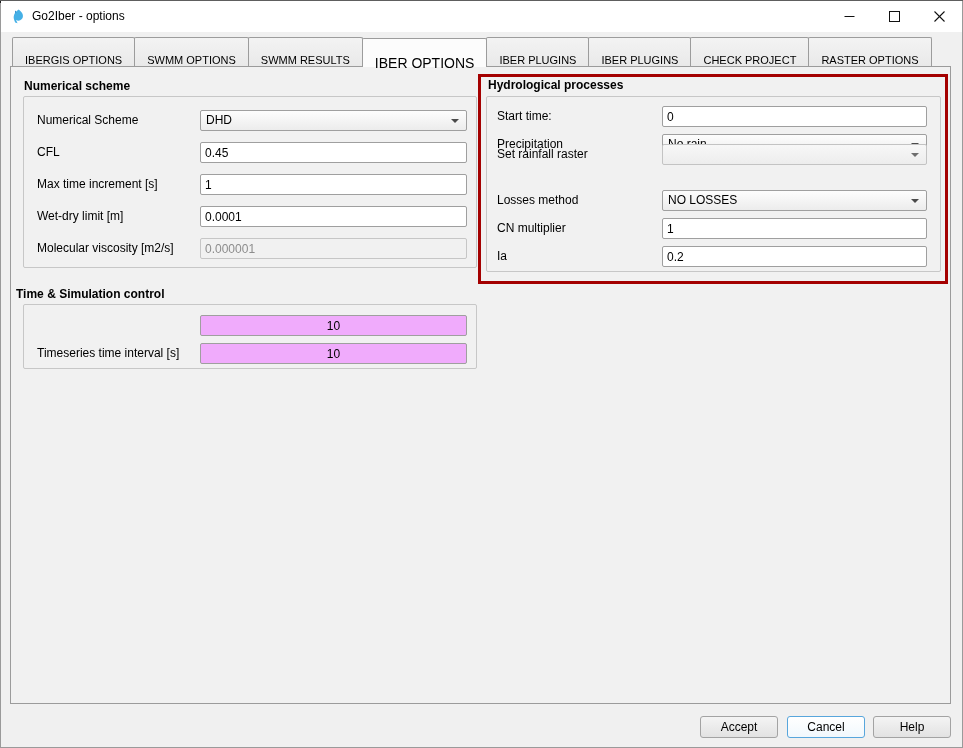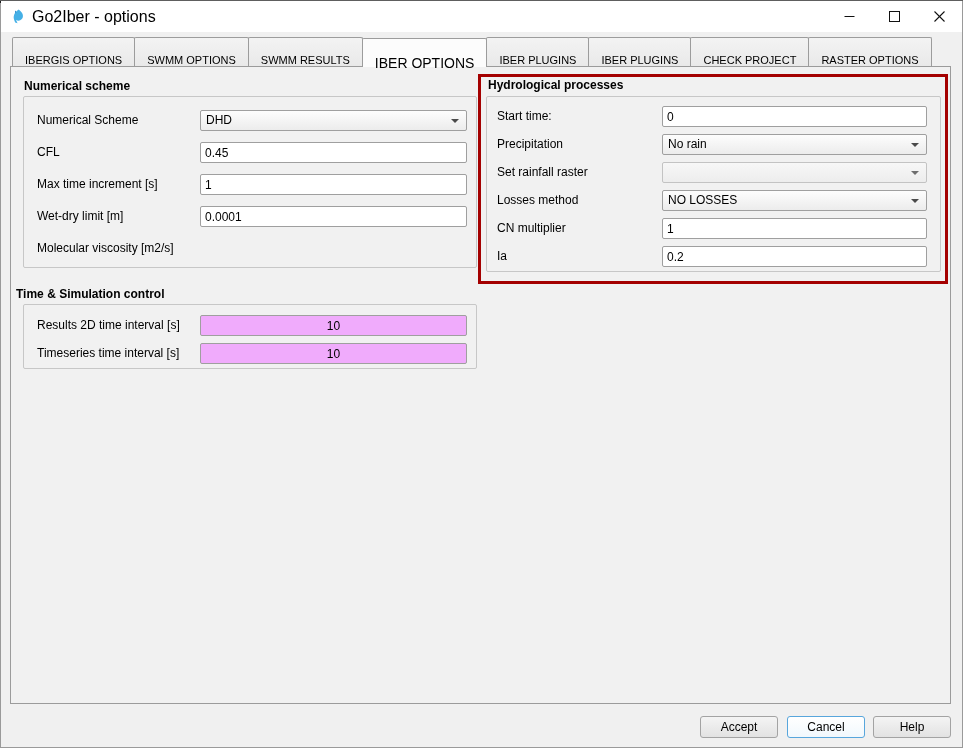--- a/index.html
+++ b/index.html
@@ -2,21 +2,21 @@
 <html><head>
 <meta charset="utf-8">
 <style>
   html,body{margin:0;padding:0;}
   body{width:963px;height:748px;font-family:"Liberation Sans","DejaVu Sans",sans-serif;background:#e8e8e8;}
   .window{position:relative;width:963px;height:748px;background:#f0f0f0;overflow:hidden;
           box-shadow:inset 0 0 0 1px #9a9a9a;}
   
   .titlebar{position:absolute;left:1px;top:1px;right:1px;height:31px;background:#ffffff;}
   .app-icon{position:absolute;left:9px;top:7px;width:17px;height:17px;}
-  .win-title{position:absolute;left:31px;top:0;height:31px;line-height:31px;font-size:16px;color:#000;}
+  .win-title{position:absolute;left:31px;top:0;height:31px;line-height:31px;font-size:12px;color:#000;}
   .winbtns{position:absolute;right:0;top:0;height:31px;display:flex;}
   .winbtn{width:45px;height:31px;display:flex;align-items:center;justify-content:center;cursor:default;}
   
   .edge-line{position:absolute;left:0;top:0;width:963px;height:1px;background:#5e5e5e;}
   .edge-dashes{position:absolute;left:0;top:0;width:262px;height:3px;
     background:repeating-linear-gradient(90deg,#1d1d1d 0 15px,transparent 15px 21px,#1d1d1d 21px 31px,transparent 31px 42px);}
   
   .tabbar{position:absolute;left:12px;top:44px;height:22px;display:flex;align-items:flex-end;z-index:4;}
   .tab{box-sizing:border-box;height:19px;line-height:17px;padding:14px 12px;font-size:11px;color:#000;
        background:linear-gradient(#f3f3f3,#e9e9e9);border:1px solid #9c9c9c;border-bottom:none;
@@ -115,48 +115,48 @@
     <div class="frow" style="top:77px;">
       <span class="flabel">Max time increment [s]</span>
       <div class="fctl"><input class="tinput" value="1" style=""></div>
     </div>
     <div class="frow" style="top:109px;">
       <span class="flabel">Wet-dry limit [m]</span>
       <div class="fctl"><input class="tinput" value="0.0001" style=""></div>
     </div>
     <div class="frow" style="top:141px;text-decoration:underline;">
       <span class="flabel">Molecular viscosity [m2/s]</span>
+      <div class="fctl"><input class="tinput dis" disabled="" value="0.000001" style=""></div>
     </div>
   </div>
 
   <div class="group-title" style="left:16px;top:287px;">Time &amp; Simulation control</div>
   <div class="frame" style="left:23px;top:304px;width:454px;height:65px;">
     <div class="frow" style="top:10px;">
-      <span class="flabel">Results 2D time interval [s]</span>
       <div class="fctl"><input class="tinput hl" value="10" style=""></div>
     </div>
     <div class="frow" style="top:38px;">
       <span class="flabel">Timeseries time interval [s]</span>
       <div class="fctl"><input class="tinput hl" value="10" style=""></div>
     </div>
   </div>
 
   <div class="group-title" style="left:488px;top:78px;z-index:4;">Hydrological processes</div>
   <div class="frame hydro-frame" style="left:486px;top:96px;width:455px;height:176px;">
     <div class="frow" style="top:9px;">
       <span class="flabel">Start time:</span>
       <div class="fctl"><input class="tinput" value="0" style=""></div>
     </div>
     <div class="frow" style="top:37px;">
       <span class="flabel">Precipitation</span>
       <div class="fctl">
           <div class="select"><span>No rain</span><span class="arrow"></span></div>
         </div>
     </div>
-    <div class="frow" style="top:65px;">
+    <div class="frow" style="top:47px;">
       <span class="flabel">Set rainfall raster</span>
       <div class="fctl">
           <div class="select dis"><span></span><span class="arrow"></span></div>
         </div>
     </div>
     <div class="frow" style="top:93px;">
       <span class="flabel">Losses method</span>
       <div class="fctl">
           <div class="select"><span>NO LOSSES</span><span class="arrow"></span></div>
         </div>

